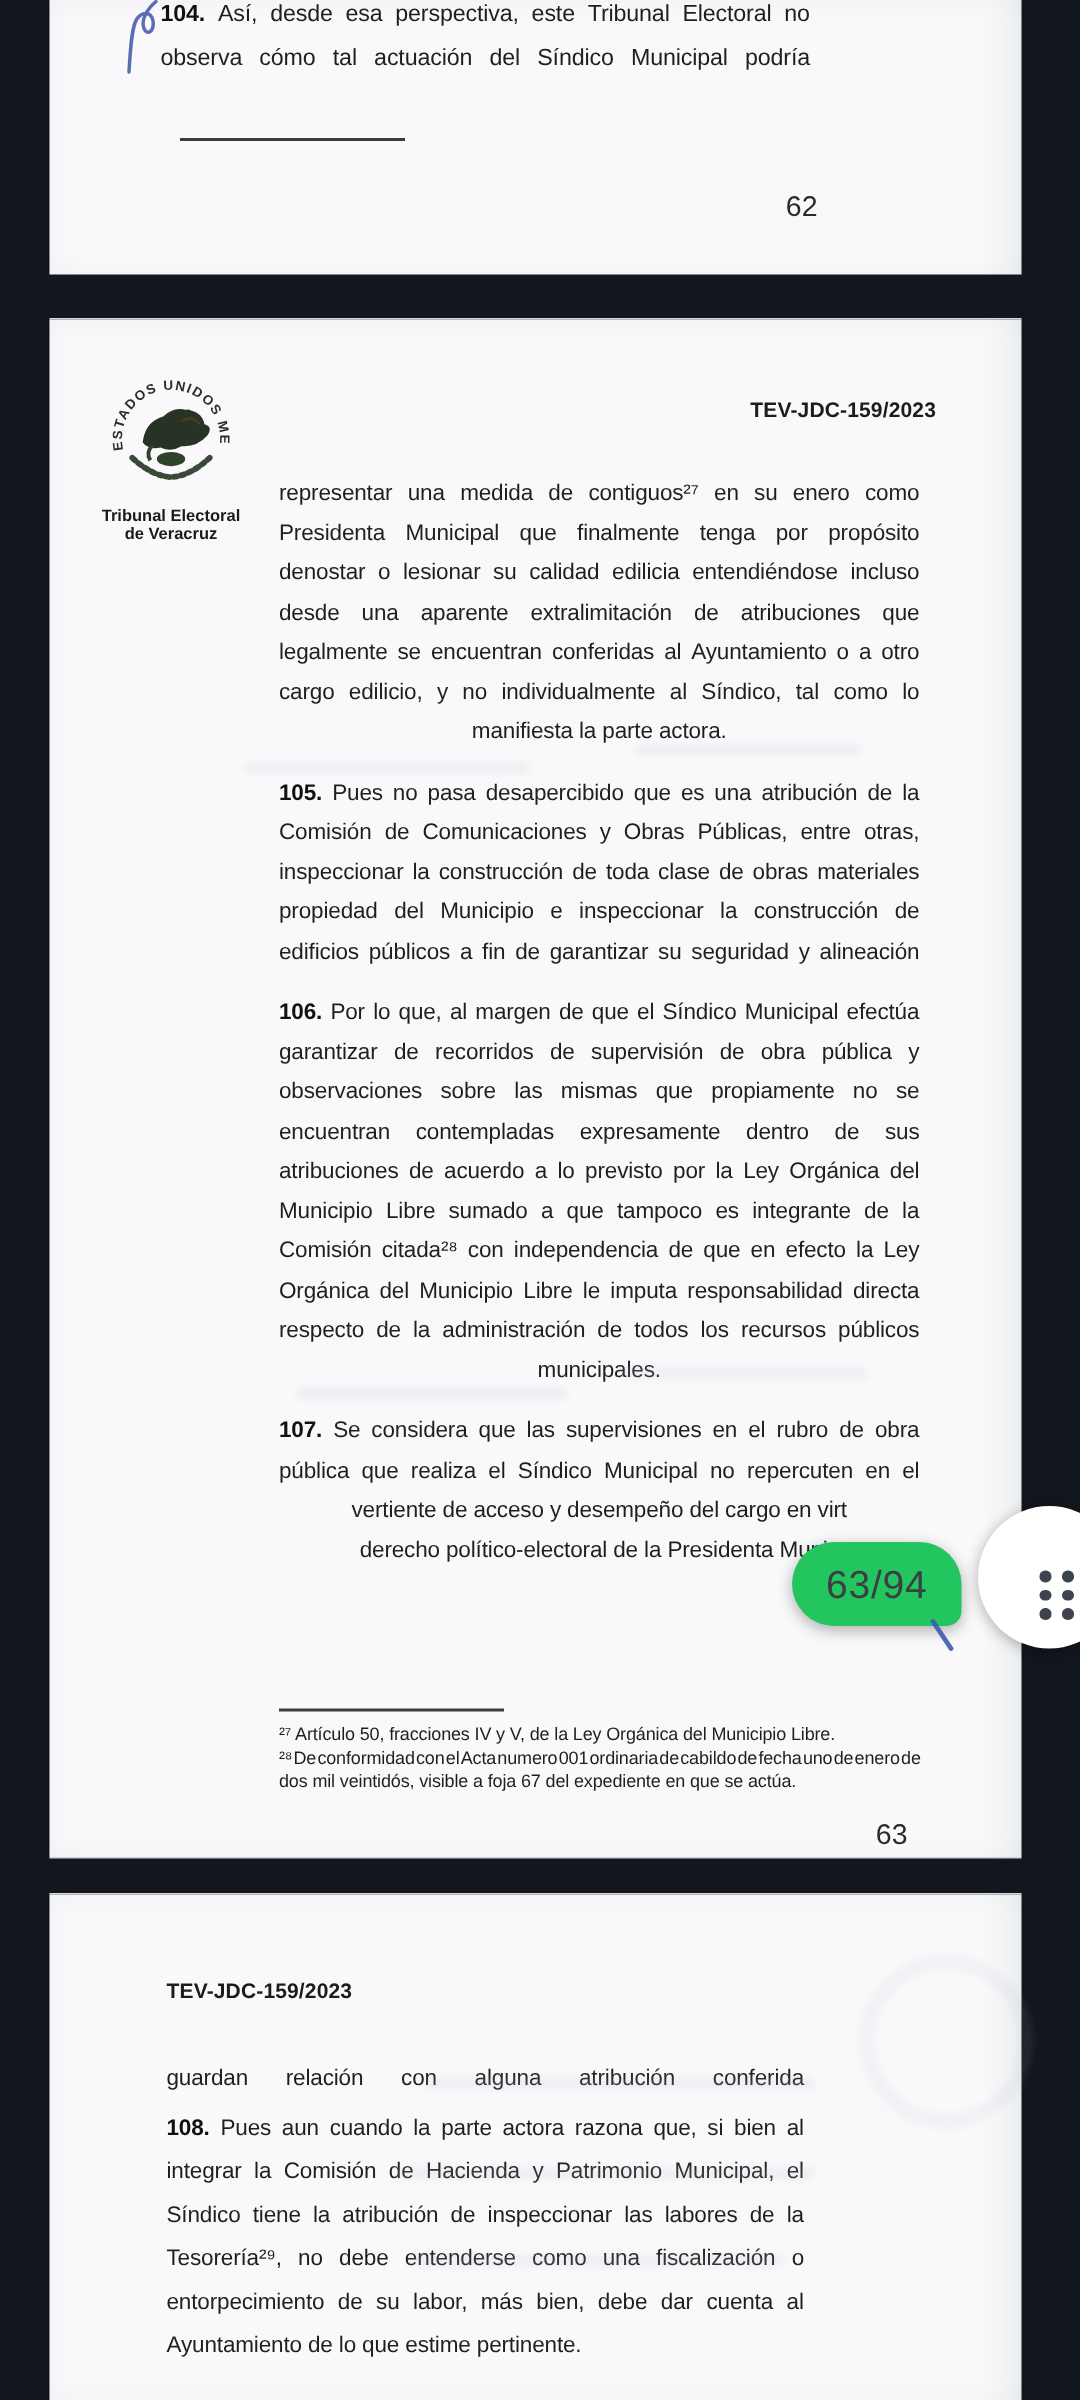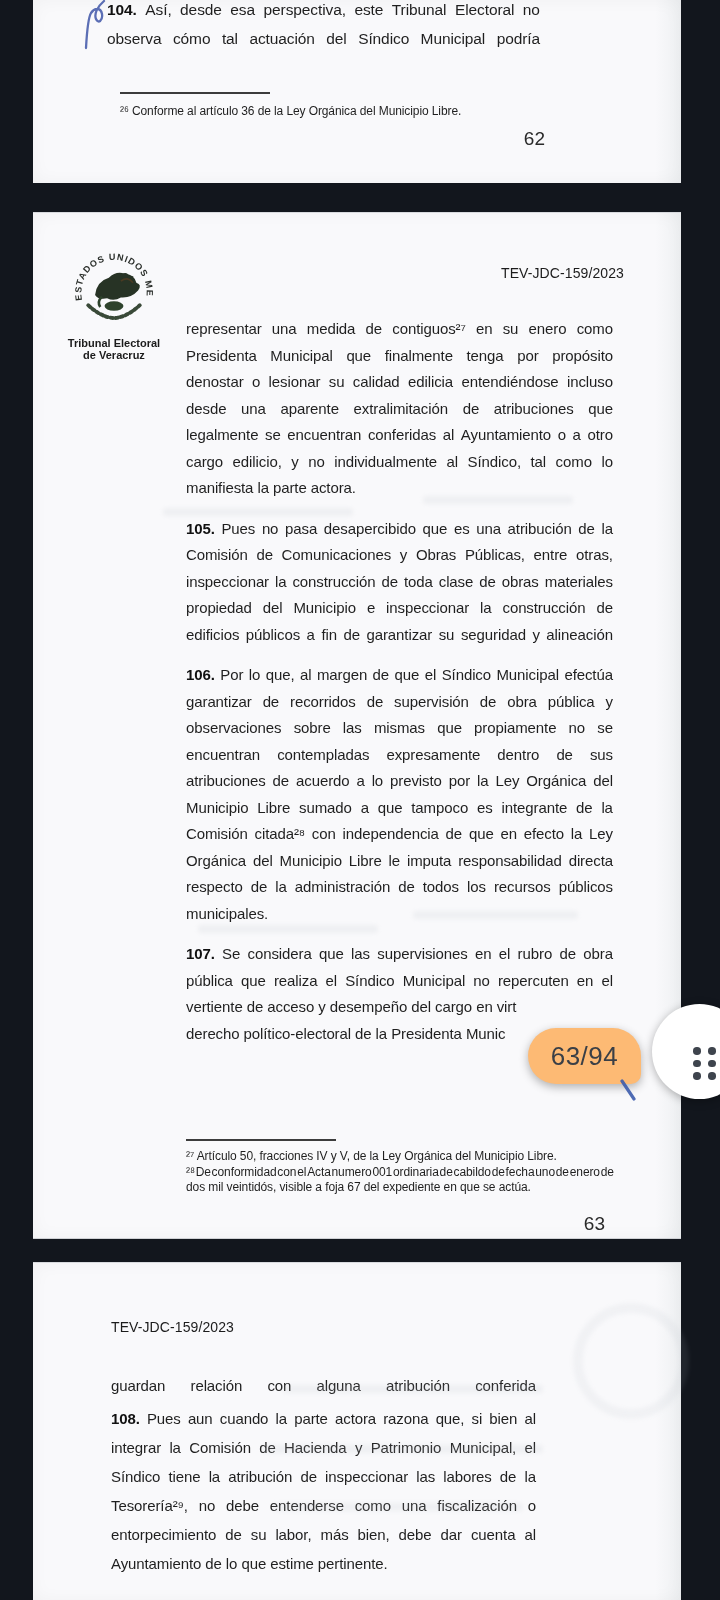--- a/index.html
+++ b/index.html
@@ -8,45 +8,45 @@
   .page{position:absolute;left:33px;width:648px;background:#f9f9fb;
         background:linear-gradient(90deg,#f9f9fb 0%,#f9f9fb 96%,#eef0f2 100%);
         box-shadow:inset 0 0 18px rgba(0,0,0,0.04);}
   #page62{top:0;height:183px;}
   #page63{top:212px;height:1025px;border-top:1px solid #d8dade;border-bottom:1px solid #cfd1d5;}
   #page64{top:1262px;height:338px;border-top:1px solid #d8dade;}
 
   .body62{position:absolute;left:74px;top:-5px;width:433px;font-size:15.5px;}
   .body62 .tline{height:29px;line-height:29px;}
   .body63{position:absolute;left:153px;top:103px;width:427px;font-size:15px;}
-  .body63 .tline{height:26.5px;line-height:26.5px;}
+  .body63 .tline{height:26.5px;line-height:26.5px;text-align:center;}
   .body64{position:absolute;left:78px;top:108px;width:425px;font-size:15px;}
   .body64 .tline{height:29px;line-height:29px;}
 
   .tline{white-space:nowrap;color:#1f1f1f;letter-spacing:-0.1px;}
   .tline.j{display:flex;justify-content:space-between;white-space:normal;}
   .tline b,.tline .bnum{font-weight:bold;color:#111;}
   .para{margin:0;}
   .body63 .para + .para{margin-top:14px;}
   .body64 .para + .para{margin-top:4px;}
 
   .fnsep{position:absolute;height:2px;background:#3c3c3c;}
   .fnblock{position:absolute;font-size:12px;color:#222;}
   .fnblock .tline{height:15.5px;line-height:15.5px;letter-spacing:-0.1px;}
   .pagenum{position:absolute;font-size:19px;color:#2a2a2a;}
 
-  .caseheader{position:absolute;font-weight:normal;font-size:14px;color:#1c1c1c;letter-spacing:0.1px;}
+  .caseheader{position:absolute;font-weight:bold;font-size:14px;color:#1c1c1c;letter-spacing:0.1px;}
 
   .sealwrap{position:absolute;left:25px;top:32px;width:112px;text-align:center;}
   .sealcaption{margin-top:2px;font-size:11px;line-height:12px;font-weight:bold;color:#1b1b1b;}
 
   .ghost{position:absolute;background:#b9bec6;opacity:.16;filter:blur(2px);border-radius:3px;}
   .gring{position:absolute;border:10px solid #a9b1bb;border-radius:50%;opacity:.10;filter:blur(2px);}
 
-  #pagepill{position:absolute;left:528px;top:1028px;width:113px;height:56px;background:#fdba74;
+  #pagepill{position:absolute;left:528px;top:1028px;width:113px;height:56px;background:#22c55e;
             border-radius:28px 28px 10px 28px;box-shadow:0 3px 10px rgba(0,0,0,0.30);
             display:flex;align-items:center;justify-content:center;
             font-size:26px;color:#3a3f46;letter-spacing:0.5px;}
   #dotscircle{position:absolute;left:652px;top:1004px;width:95px;height:95px;background:#ffffff;
               border-radius:50%;box-shadow:0 2px 10px rgba(0,0,0,0.30);}
   .gdot{position:absolute;width:7.5px;height:7.5px;border-radius:50%;background:#3e444d;}
 
   svg.inkmark{position:absolute;overflow:visible;}
 </style>
 </head>
@@ -77,25 +77,20 @@
             <span>tal</span>
             <span>actuación</span>
             <span>del</span>
             <span>Síndico</span>
             <span>Municipal</span>
             <span>podría</span>
           </div>
         </div>
       </div>
     <div class="fnsep" style="left:87px;top:92px;width:150px;"></div>
-    <div class="fnblock" style="left:87px;top:104px;width:430px;">
-        <div class="para">
-          <div class="tline">²⁶ Conforme al artículo 36 de la Ley Orgánica del Municipio Libre.</div>
-        </div>
-      </div>
     <div class="pagenum" style="right:136px;top:128px;">62</div>
   </div>
 
   <div class="page" id="page63">
 
     <div class="sealwrap">
       <svg width="88" height="86" viewBox="0 0 100 100">
         <defs>
             <path id="arcT" d="M 13,64 A 38,38 0 1 1 87,64"></path>
           </defs>

